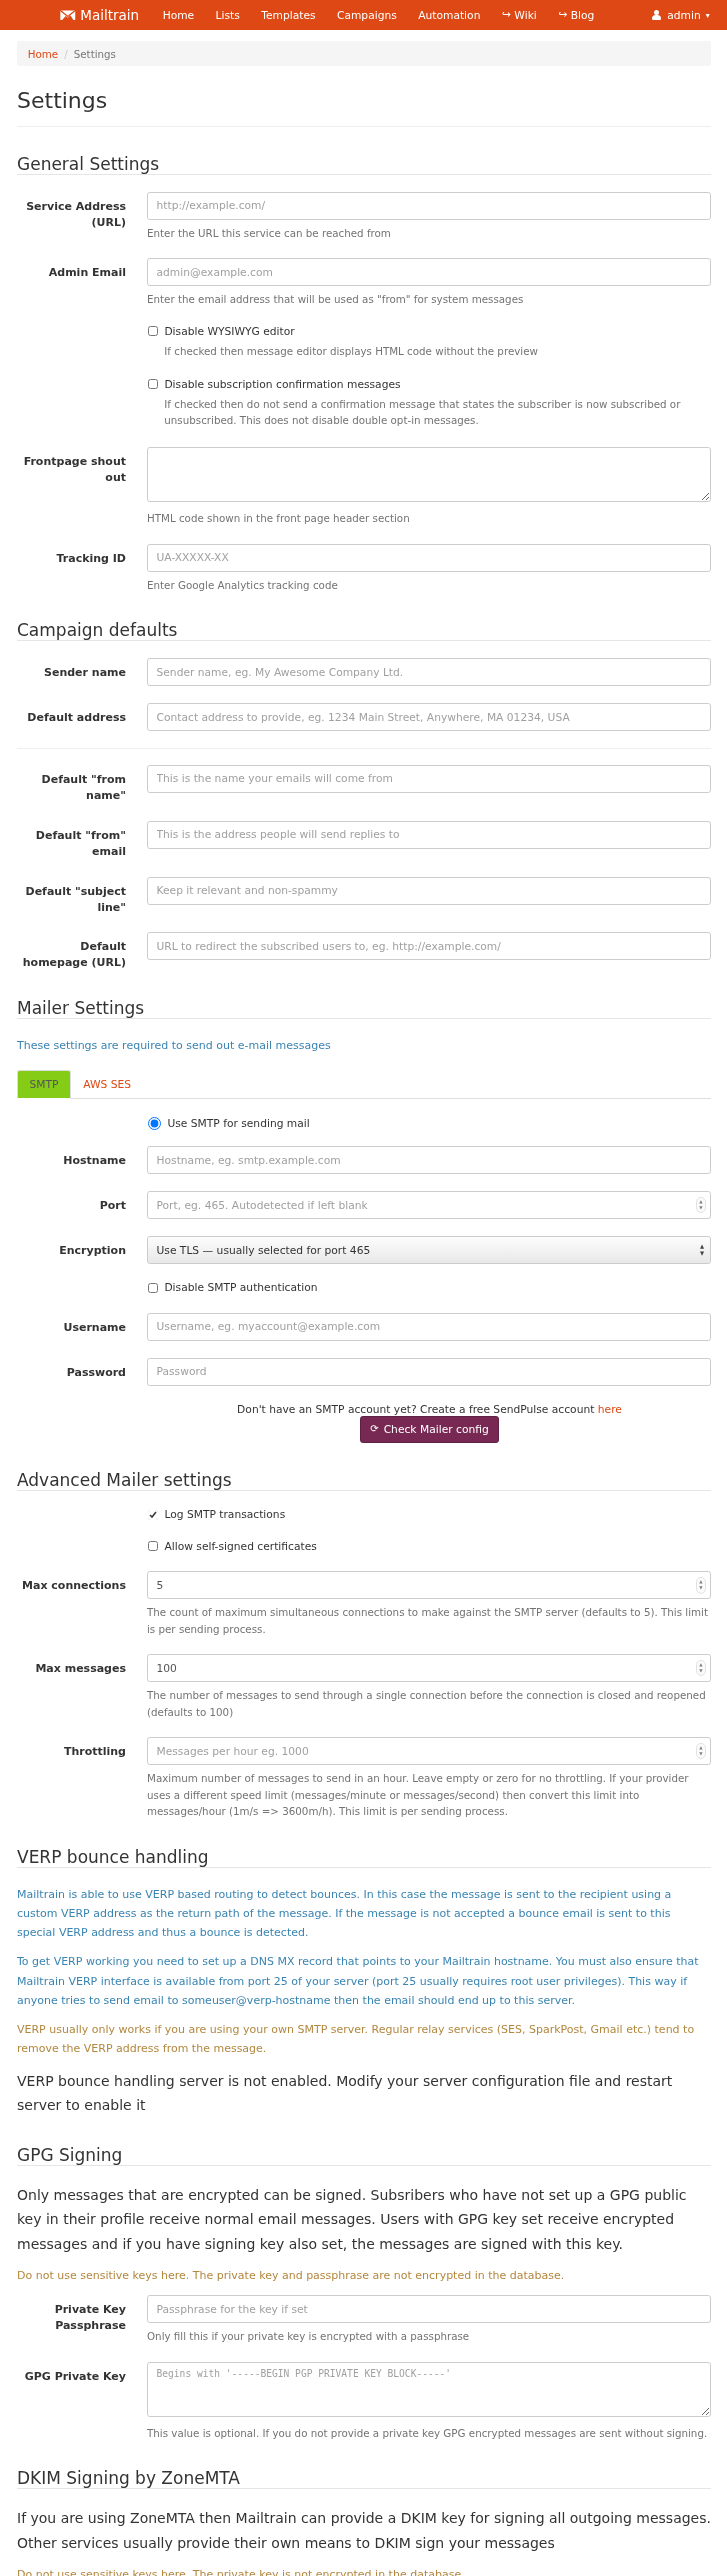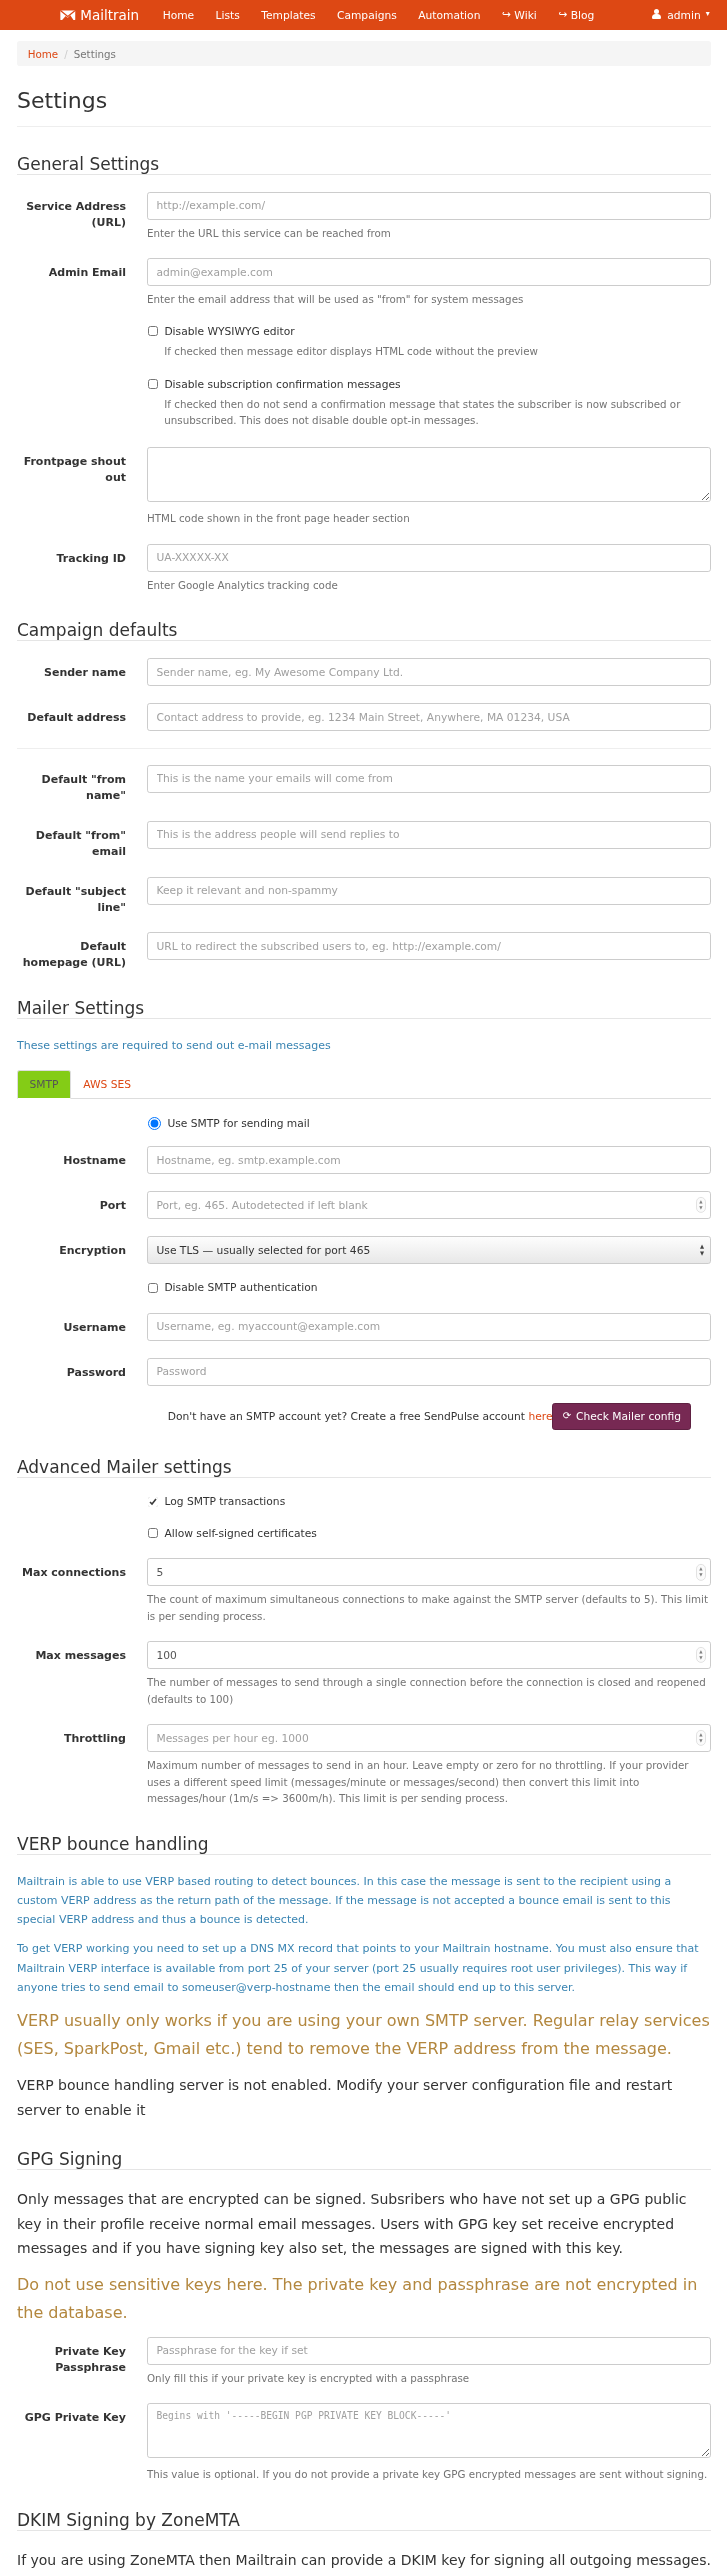--- a/index.html
+++ b/index.html
@@ -9,21 +9,21 @@
     font-size: 10.7px; color:#333; min-height: 2576px; width:728px; margin:0 auto;
     display:flex; flex-direction:column;
   }
   a { text-decoration:none; }
 
   
   .navbar { background:#DD4814; height:30px; display:flex; align-items:center; padding:0 17px; color:#fff; }
   .brand { display:flex; align-items:center; gap:4.3px; color:#fff; font-size:13.5px; font-weight:500; margin-left:11.4px; margin-right:12.8px; cursor:pointer;padding-left:32px;}
   .brand svg { display:block; }
   .nav-item { color:#fff; padding:7.8px 10.7px; font-size:10.7px; cursor:pointer; display:flex; align-items:center; gap:3.6px;}
-  .nav-right { margin-left:auto; display:flex; align-items:flex-start; gap:5px; padding:7.8px 1.4px; cursor:pointer;}
+  .nav-right { margin-left:auto; display:flex; align-items:center; gap:5px; padding:7.8px 1.4px; cursor:pointer;}
   .ext-icon { font-size:10.7px; line-height:1; }
   .caret { font-size:7.8px; }
   .person-icon { width:10.7px; height:10px; position:relative; display:inline-block; }
   .person-icon::before { content:""; position:absolute; left:2.8px; top:0; width:5px; height:5px; background:#fff; border-radius:50%; }
   .person-icon::after { content:""; position:absolute; left:0.7px; bottom:0; width:9.2px; height:5px; background:#fff; border-radius:4.3px 4.3px 1.4px 1.4px; }
 
   
   .container { padding:0 17px; flex:1 0 auto; }
   .breadcrumb { background:#f5f5f5; border-radius:2.8px; padding:6.4px 10.7px; margin-top:11.4px; margin-bottom:22px; font-size:10.3px; color:#777; }
   .breadcrumb a { color:#DD4814; }
@@ -51,37 +51,37 @@
   select.input { appearance:none; -webkit-appearance:none; background:linear-gradient(180deg,#fdfdfd,#e8e8e8); color:#333; }
   .sel-arrows { position:absolute; right:7px; top:50%; transform:translateY(-50%); color:#444; font-size:5.3px; line-height:1.35; text-align:center; pointer-events:none; }
   .check-row { margin-left:131px; margin-bottom:18.5px; margin-top:4.3px; }
   .check-row label { font-weight:400; font-size:10.7px; color:#333; display:flex; align-items:center; gap:6.4px; cursor:pointer; }
   .check-row input { width:10px; height:10px; accent-color:#fff; }
   .check-row .help { margin-left:16.3px; }
   .mid-hr { border:0; border-top:0.7px solid #eee; margin:15.6px 0; }
 
   
   .text-info { color:#3984b2; font-size:11px; line-height:1.75; margin-bottom:10px; max-width:696px; }
-  .text-warning { color:#b3873e; font-size:16px; line-height:1.75; margin-bottom:10px; max-width:696px; }
+  .text-warning { color:#b3873e; font-size:11px; line-height:1.75; margin-bottom:10px; max-width:696px; }
   .text-plain { color:#333; font-size:14px; line-height:1.75; margin-bottom:10px; max-width:696px; }
 
   
   .tabs { display:flex; border-bottom:0.7px solid #ddd; margin:14px 0 18.5px; }
   .tab { padding:7px 11.4px; font-size:10.7px; cursor:pointer; margin-bottom:-0.7px; border:0.7px solid transparent; border-radius:2.8px 2.8px 0 0; }
   .tab.active { color:#555; background:#84cc16; border-color:#ddd; border-bottom-color:#fff; }
   .tab.inactive { color:#DD4814; }
 
   .radio-row { margin-left:131px; margin-bottom:15.6px; }
   .radio-row label { font-weight:400; display:flex; align-items:center; gap:6.4px; cursor:pointer; }
 
   
   .btn { display:inline-flex; align-items:center; gap:5px; border-radius:2.8px; color:#fff; font-size:10.7px; padding:6.4px 9.2px; border:0.7px solid transparent; cursor:pointer; font-family:inherit; }
   .btn-check { background:#772953; border-color:#5f2142; }
   .btn .ico { font-size:10px; line-height:1; }
-  .sendpulse-row { display:flex; align-items:center; justify-content:center; margin-bottom:5.7px; }
+  .sendpulse-row { display:flex; align-items:center; justify-content:flex-end; margin-bottom:5.7px;flex-direction:column; }
   .sendpulse-row .note { color:#333; font-size:10.7px; }
   .sendpulse-row a { color:#DD4814; }
 </style>
 </head>
 <body>
 
 <div class="navbar">
   <div class="brand">
     <span>
       <svg width="15.6" height="10.7" viewBox="0 0 22 15">

